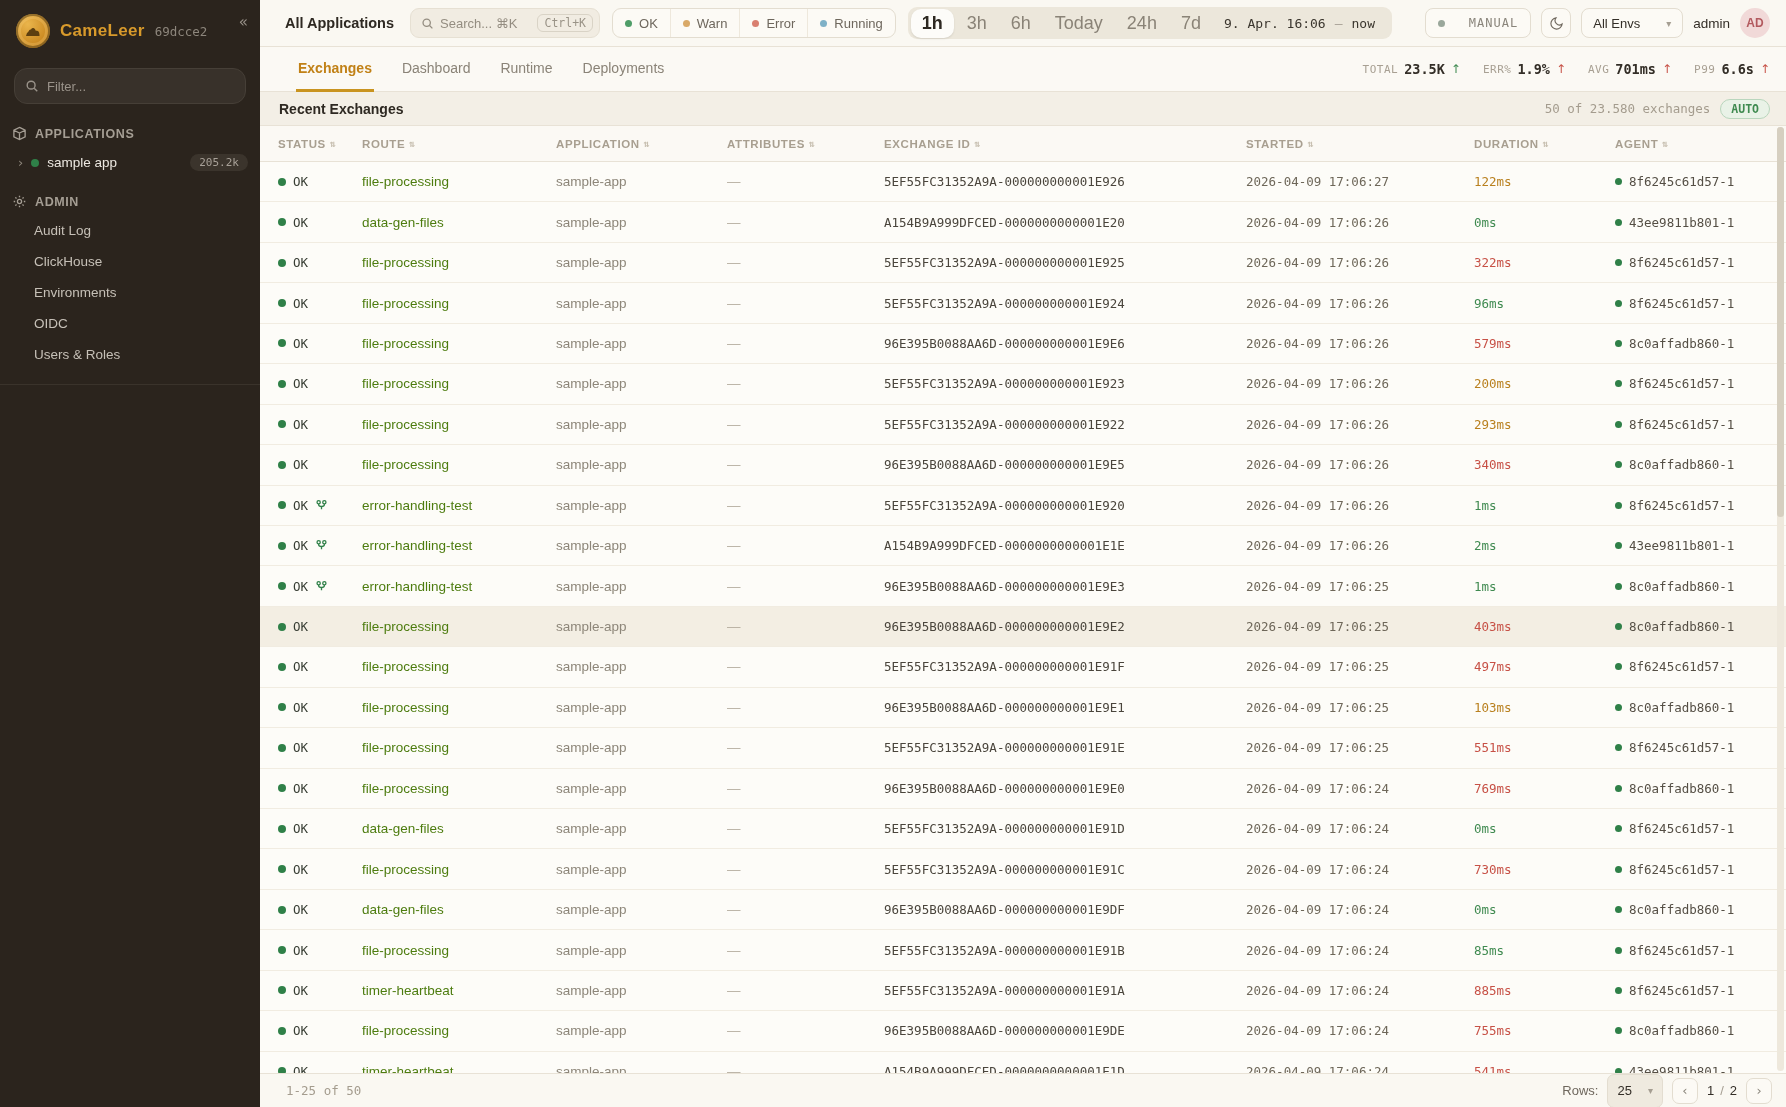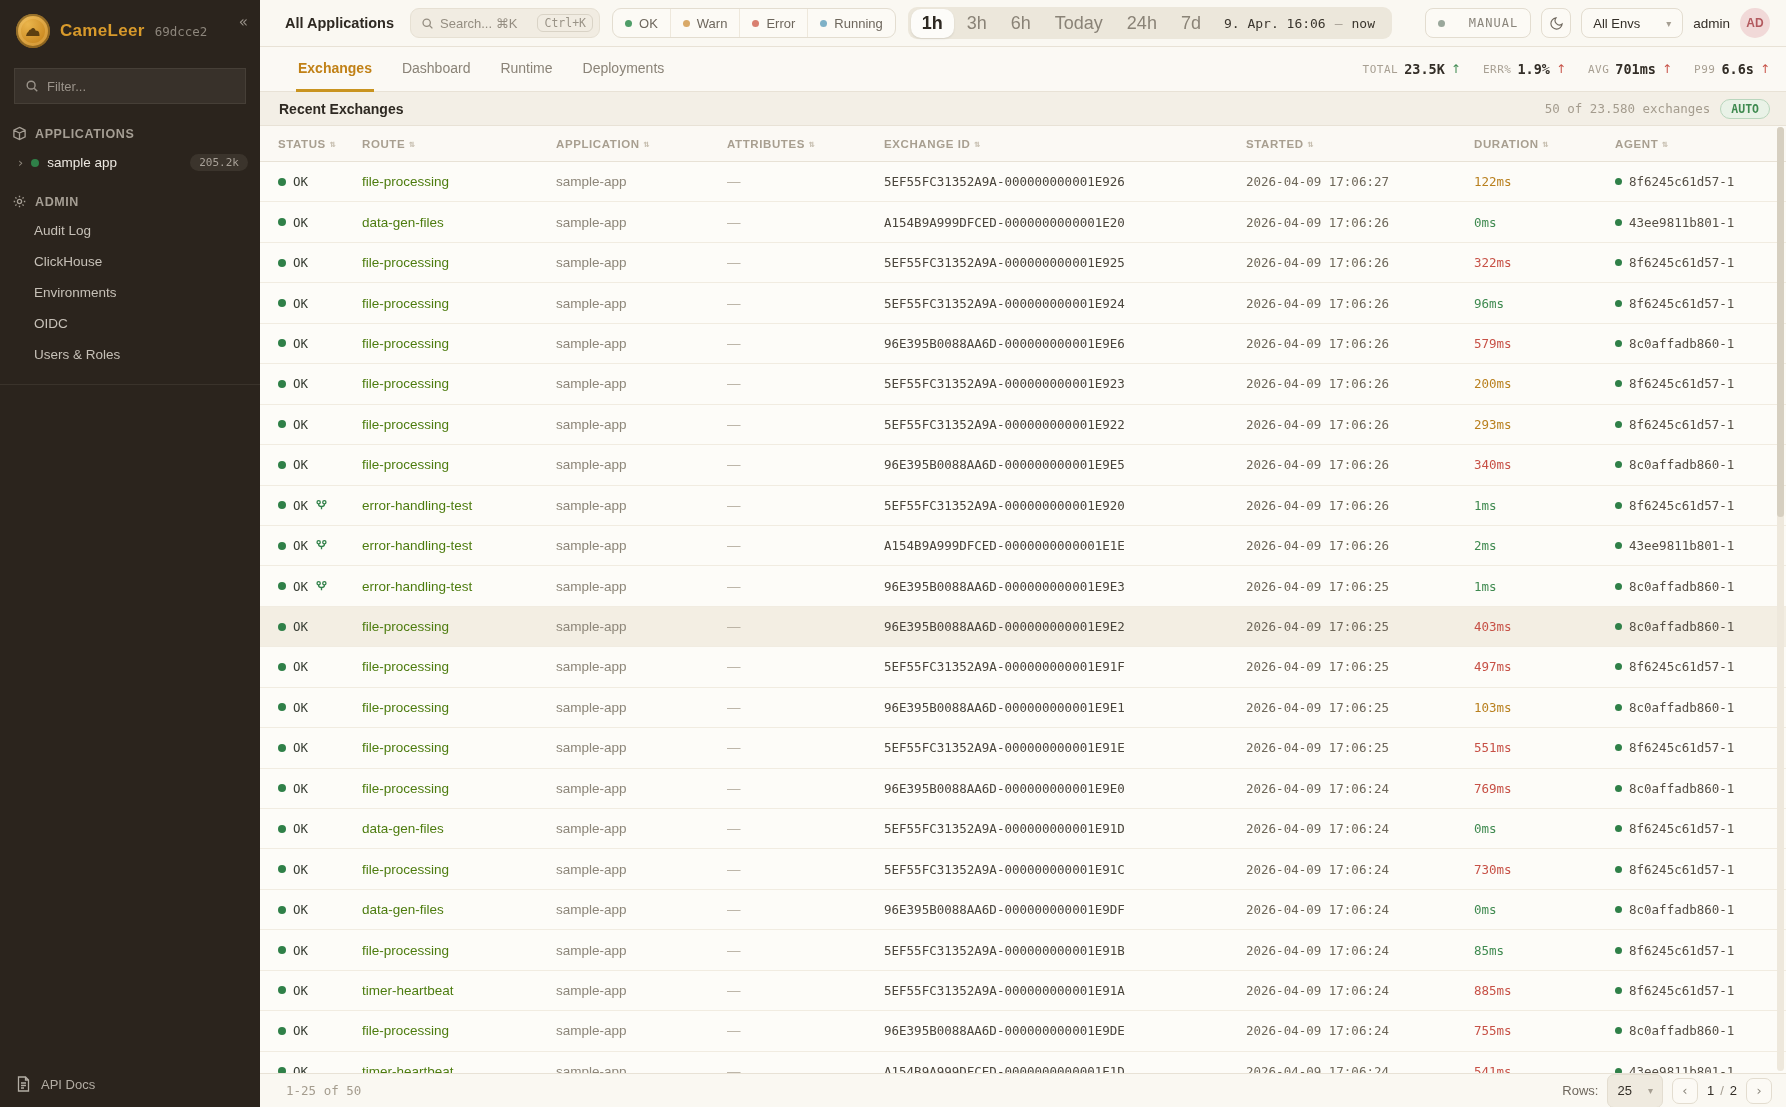--- a/index.html
+++ b/index.html
@@ -8,21 +8,21 @@
   .glyph { font-family:"DejaVu Sans",sans-serif; }
 
   
   .sidebar { width:260px; flex-shrink:0; background:#2b241d; color:#c7c1b8; display:flex; flex-direction:column; position:relative; }
   .logo-row { display:flex; align-items:center; gap:10px; padding:14px 16px 10px; }
   .logo-coin { width:34px; height:34px; border-radius:50%; background:radial-gradient(circle at 35% 30%, #eab54c, #c8861e 70%, #a96f15); box-shadow:inset 0 0 0 2px rgba(60,40,5,.45), inset 0 0 0 5px rgba(255,220,140,.25); display:grid; place-items:center; }
   .logo-coin svg { width:16px; height:12px; fill:#5d3f10; }
   .brand { color:#d89a2b; font-weight:700; font-size:17px; letter-spacing:.3px; }
   .version { color:#8d867c; font-size:12.5px; font-family:"DejaVu Sans Mono",monospace; }
   .collapse-btn { position:absolute; top:13px; right:12px; color:#9a938a; font-size:15px; cursor:pointer; }
-  .filter-box { margin:10px 14px 6px; background:#38312a; border:1px solid #463f37; border-radius:0; height:36px; display:flex; align-items:center; gap:8px; padding:0 10px; }
+  .filter-box { margin:10px 14px 6px; background:#38312a; border:1px solid #463f37; border-radius:13px; height:36px; display:flex; align-items:center; gap:8px; padding:0 10px; }
   .filter-box input { background:transparent; border:none; outline:none; color:#cfc9c0; font-size:13px; width:100%; font-family:inherit; }
   .filter-box input::placeholder { color:#9a938a; }
   .icon-svg { flex-shrink:0; }
   .section-head { display:flex; align-items:center; gap:8px; padding:16px 12px 6px; color:#a59e94; font-size:12.5px; font-weight:700; letter-spacing:.6px; }
   .app-item { display:flex; align-items:center; gap:8px; padding:7px 12px 7px 18px; font-size:13.5px; color:#ece8e1; cursor:pointer; }
   .app-chevron { color:#8d867b; font-size:13px; }
   .dot { border-radius:50%; display:inline-block; flex-shrink:0; }
   .dot-green { background:#2f8048; }
   .app-dot { width:8px; height:8px; }
   .app-badge { margin-left:auto; background:#3b342c; color:#a8a198; border-radius:10px; padding:2px 9px; font-size:11px; font-family:"DejaVu Sans Mono",monospace; }
@@ -158,27 +158,20 @@
 
 
       <div class="admin-item">Environments</div>
 
       <div class="admin-item">OIDC</div>
 
       <div class="admin-item">Users &amp; Roles</div>
 
   </nav>
   <div class="sidebar-divider"></div>
-  <div class="sidebar-footer">
-    <svg class="icon-svg" width="15" height="16" viewBox="0 0 14 16" fill="none" stroke="#b3ada4" stroke-width="1.3">
-        <path d="M2 1 H9 L12 4 V15 H2 Z M9 1 V4 H12"></path>
-        <path d="M4.5 7 H9.5 M4.5 9.5 H9.5 M4.5 12 H7.5"></path>
-      </svg>
-    <span>API Docs</span>
-  </div>
 </aside>
 
 <main class="main">
 
   <div class="topbar">
     <span class="scope-label">All Applications</span>
     <div class="searchbar">
       <svg class="icon-svg" width="13" height="13" viewBox="0 0 16 16" fill="none" stroke="#948d81" stroke-width="1.6">
           <circle cx="7" cy="7" r="4.5"></circle>
           <path d="M10.5 10.5 L14 14"></path>

